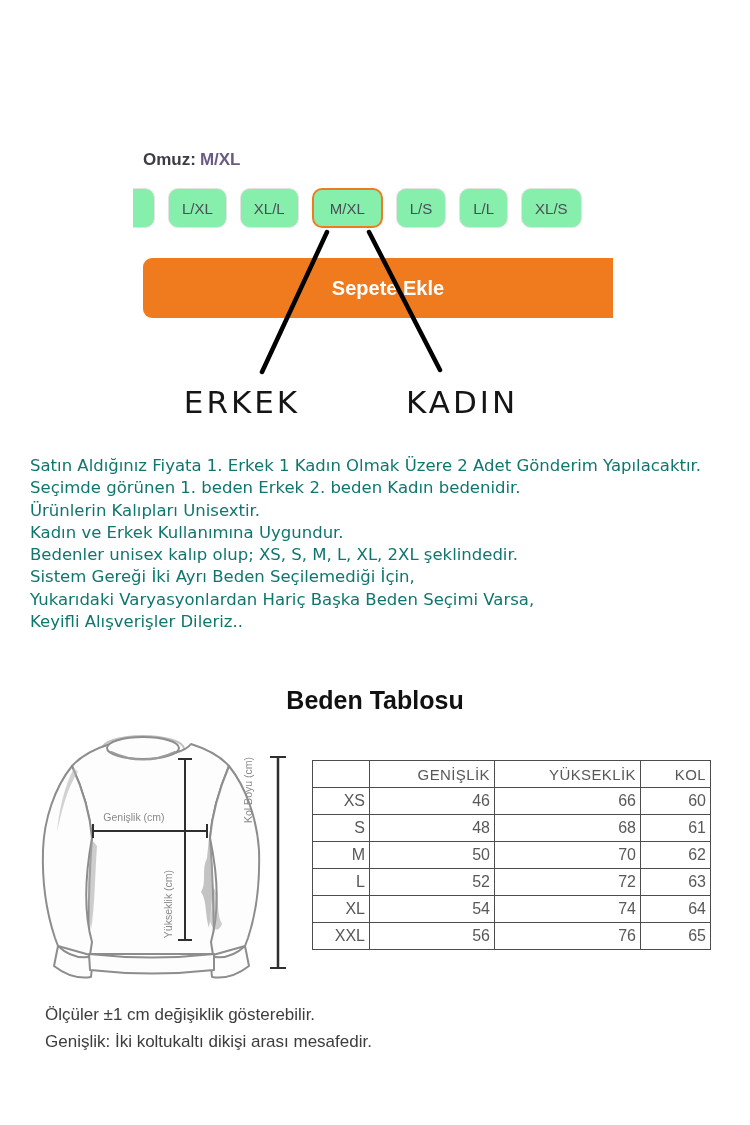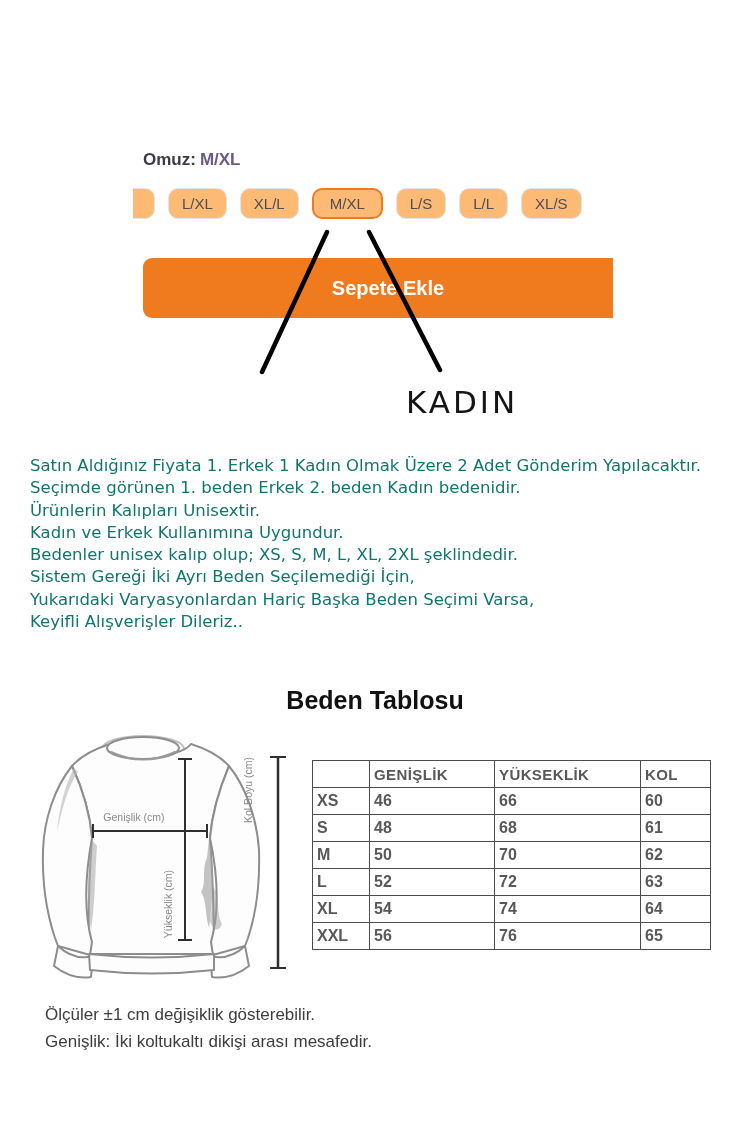--- a/index.html
+++ b/index.html
@@ -4,21 +4,21 @@
 <style>
   html,body{margin:0;padding:0;background:#fff;}
   .page{position:relative;width:750px;height:1125px;background:#ffffff;overflow:hidden;
         font-family:"Liberation Sans",sans-serif;}
 
   
   .size-panel{position:absolute;left:133px;top:140px;width:480px;height:190px;overflow:hidden;background:#fff;}
   .size-heading{position:absolute;left:10px;top:10px;font-size:17px;color:#3c3c46;font-weight:bold;}
   .size-heading .value{color:#6a5a85;font-weight:bold;margin-left:4px;}
   .size-options{position:absolute;left:0;top:48px;display:flex;gap:13px;align-items:center;}
-  .size-btn{height:31px;box-sizing:border-box;border:1px solid #e3e3e3;border-radius:10px;background:#fdba74;
+  .size-btn{height:40px;box-sizing:border-box;border:1px solid #e3e3e3;border-radius:10px;background:#86efac;
             color:#4d4d55;font-size:15px;font-family:"Liberation Sans",sans-serif;
             display:flex;align-items:center;justify-content:center;padding:0 13px;cursor:pointer;}
   .size-btn.partial{width:60px;margin-left:-38px;padding:0;}
   .size-btn.selected{border:2px solid #ee7b21;padding:0 16px;}
   .add-to-cart{position:absolute;left:10px;top:118px;width:490px;height:60px;border:none;border-radius:9px;
                background:#ef7b1e;color:#ffffff;font-size:20px;font-weight:bold;
                font-family:"Liberation Sans",sans-serif;cursor:pointer;}
 
   
   .pointer-overlay{position:absolute;left:0;top:0;width:750px;height:1125px;pointer-events:none;}
@@ -29,22 +29,22 @@
 
   
   .description{position:absolute;left:30px;top:455px;font-family:"DejaVu Sans",sans-serif;
                font-size:16.5px;line-height:22.3px;color:#0f766e;white-space:nowrap;}
 
   
   .table-title{position:absolute;left:0;top:686px;width:750px;text-align:center;margin:0;
                font-size:25px;font-weight:bold;color:#111;font-family:"Liberation Sans",sans-serif;}
   .size-table{position:absolute;left:312px;top:760px;border-collapse:collapse;color:#585858;
               font-family:"Liberation Sans",sans-serif;}
-  .size-table th,.size-table td{border:1px solid #4c4c4c;height:27px;text-align:left;
-              font-weight:bold;padding:0 4px;box-sizing:border-box;}
+  .size-table th,.size-table td{border:1px solid #4c4c4c;height:27px;text-align:right;
+              font-weight:normal;padding:0 4px;box-sizing:border-box;}
   .size-table th{font-size:15px;letter-spacing:.4px;}
   .size-table td{font-size:16px;}
   .col-size{width:57px;}.col-width{width:125px;}.col-height{width:146px;}.col-arm{width:70px;}
 
   
   .diagram{position:absolute;left:30px;top:732px;}
 
   
   .notes{position:absolute;left:45px;top:1001px;font-size:17px;line-height:27px;color:#3d3d3d;
          font-family:Liberation Sans, sans-serif;}
@@ -67,20 +67,21 @@
       <button class="size-btn">L/L</button>
       <button class="size-btn">XL/S</button>
     </div>
     <button class="add-to-cart">Sepete Ekle</button>
   </div>
 
   <svg class="pointer-overlay" viewBox="0 0 750 1125">
     <line x1="327" y1="232" x2="262" y2="372" stroke="#000" stroke-width="4.5" stroke-linecap="round"></line>
     <line x1="369" y1="232" x2="440" y2="370" stroke="#000" stroke-width="4.5" stroke-linecap="round"></line>
   </svg>
+  <div class="pointer-label left">ERKEK</div>
   <div class="pointer-label right">KADIN</div>
 
   <div class="description">
     <div>Satın Aldığınız Fiyata 1. Erkek 1 Kadın Olmak Üzere 2 Adet Gönderim Yapılacaktır.</div>
     <div>Seçimde görünen 1. beden Erkek 2. beden Kadın bedenidir.</div>
     <div>Ürünlerin Kalıpları Unisextir.</div>
     <div>Kadın ve Erkek Kullanımına Uygundur.</div>
     <div>Bedenler unisex kalıp olup; XS, S, M, L, XL, 2XL şeklindedir.</div>
     <div>Sistem Gereği İki Ayrı Beden Seçilemediği İçin,</div>
     <div>Yukarıdaki Varyasyonlardan Hariç Başka Beden Seçimi Varsa,</div>

